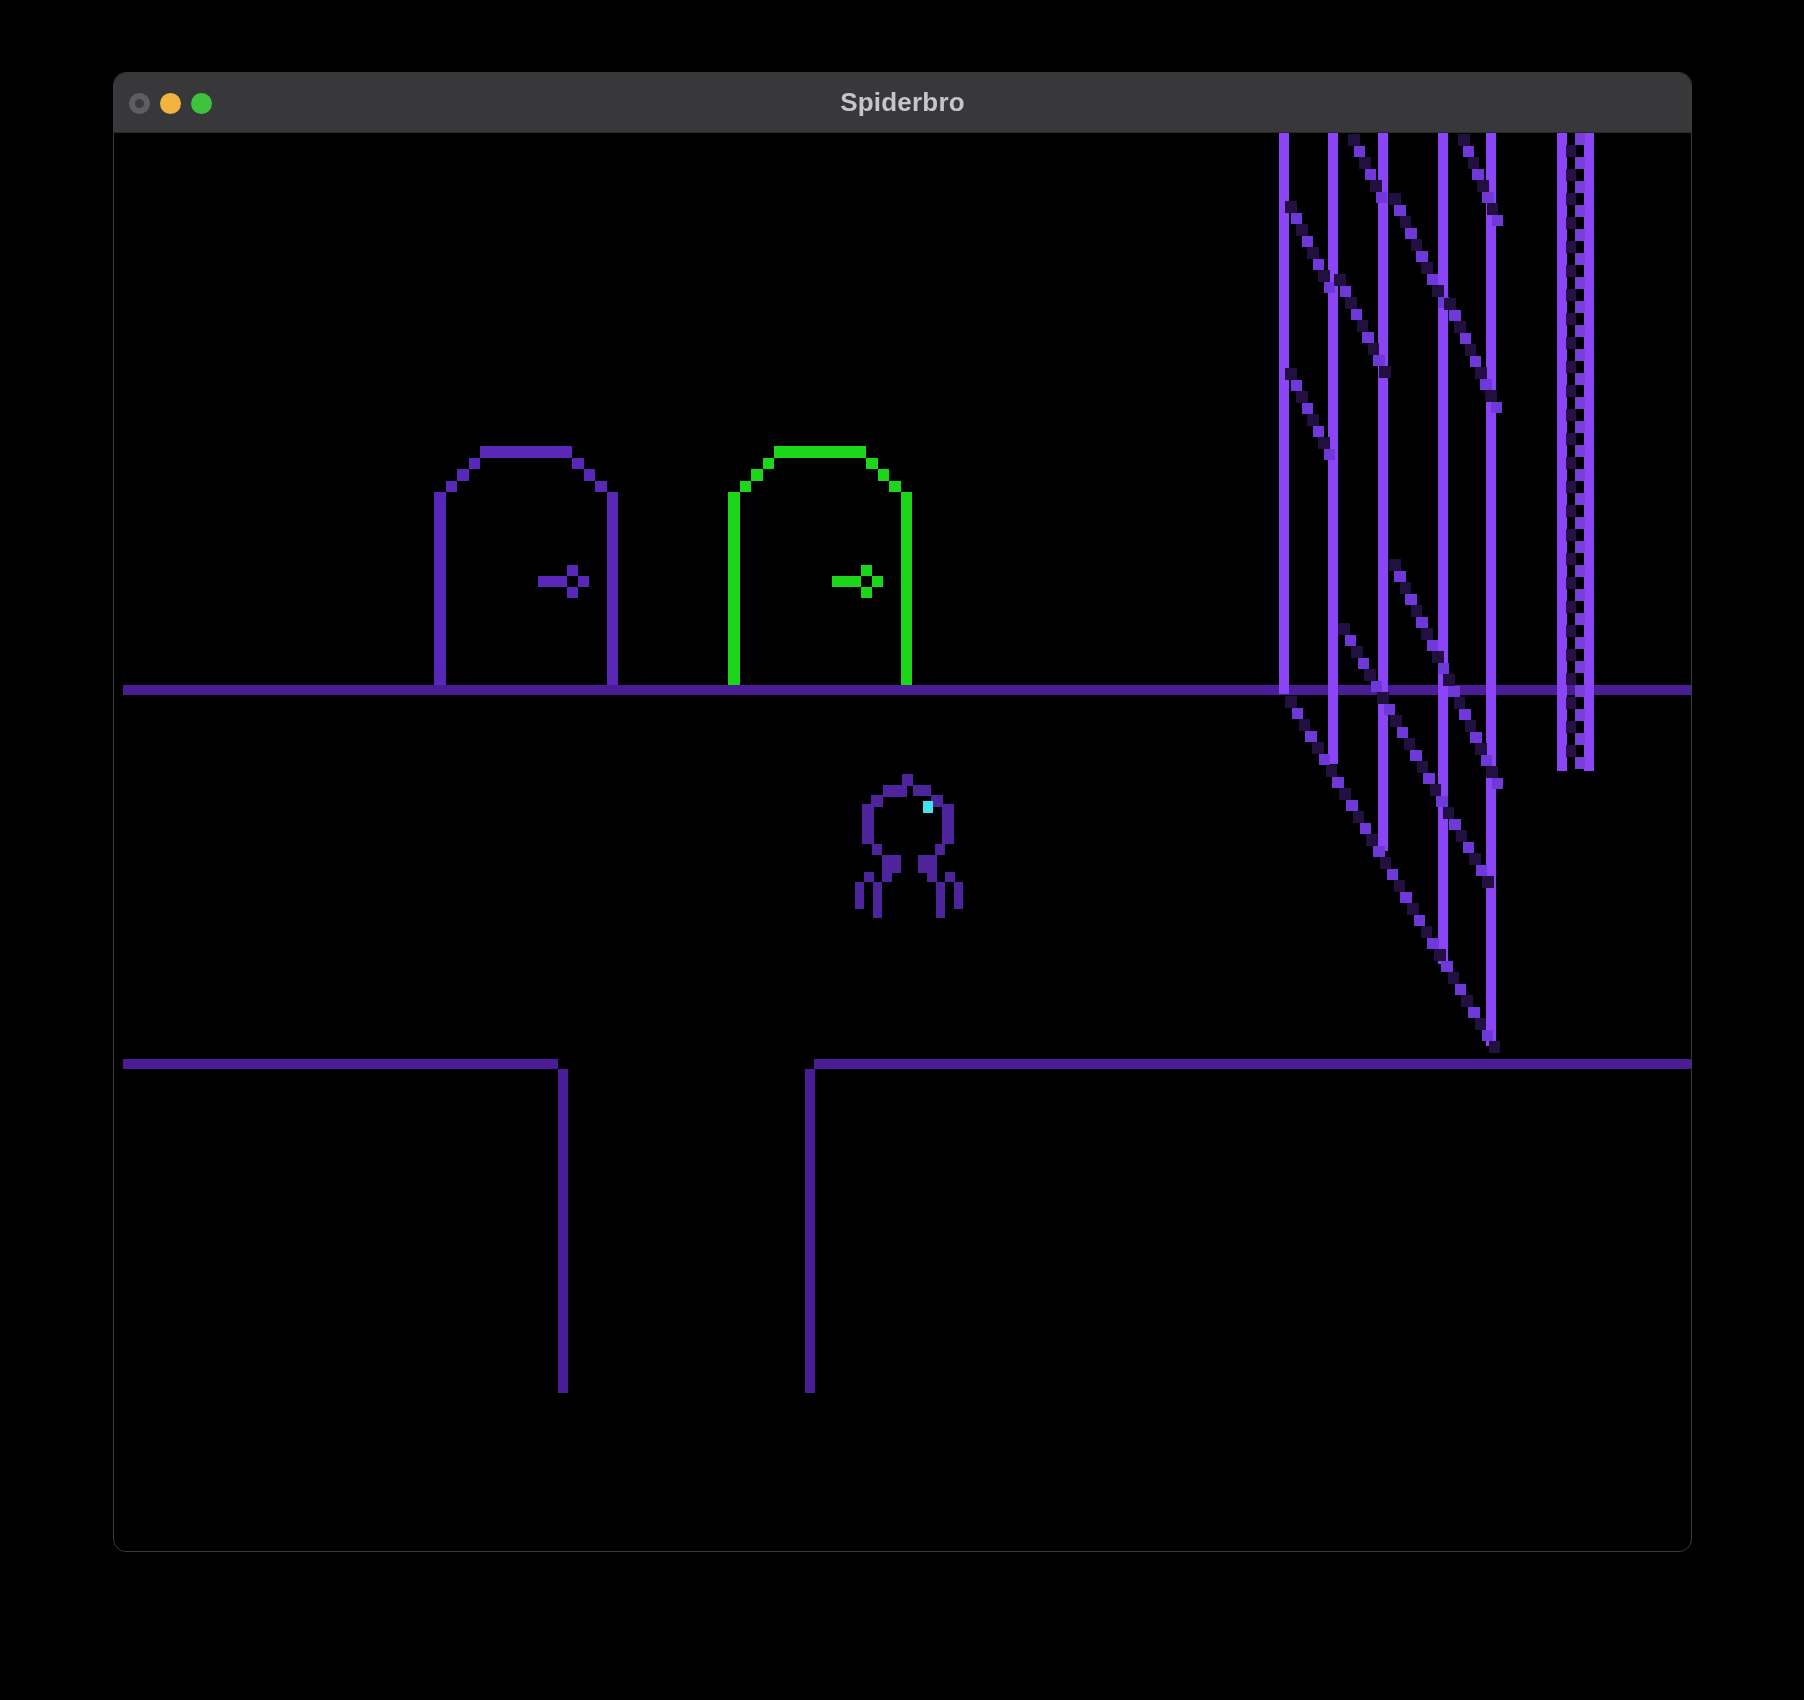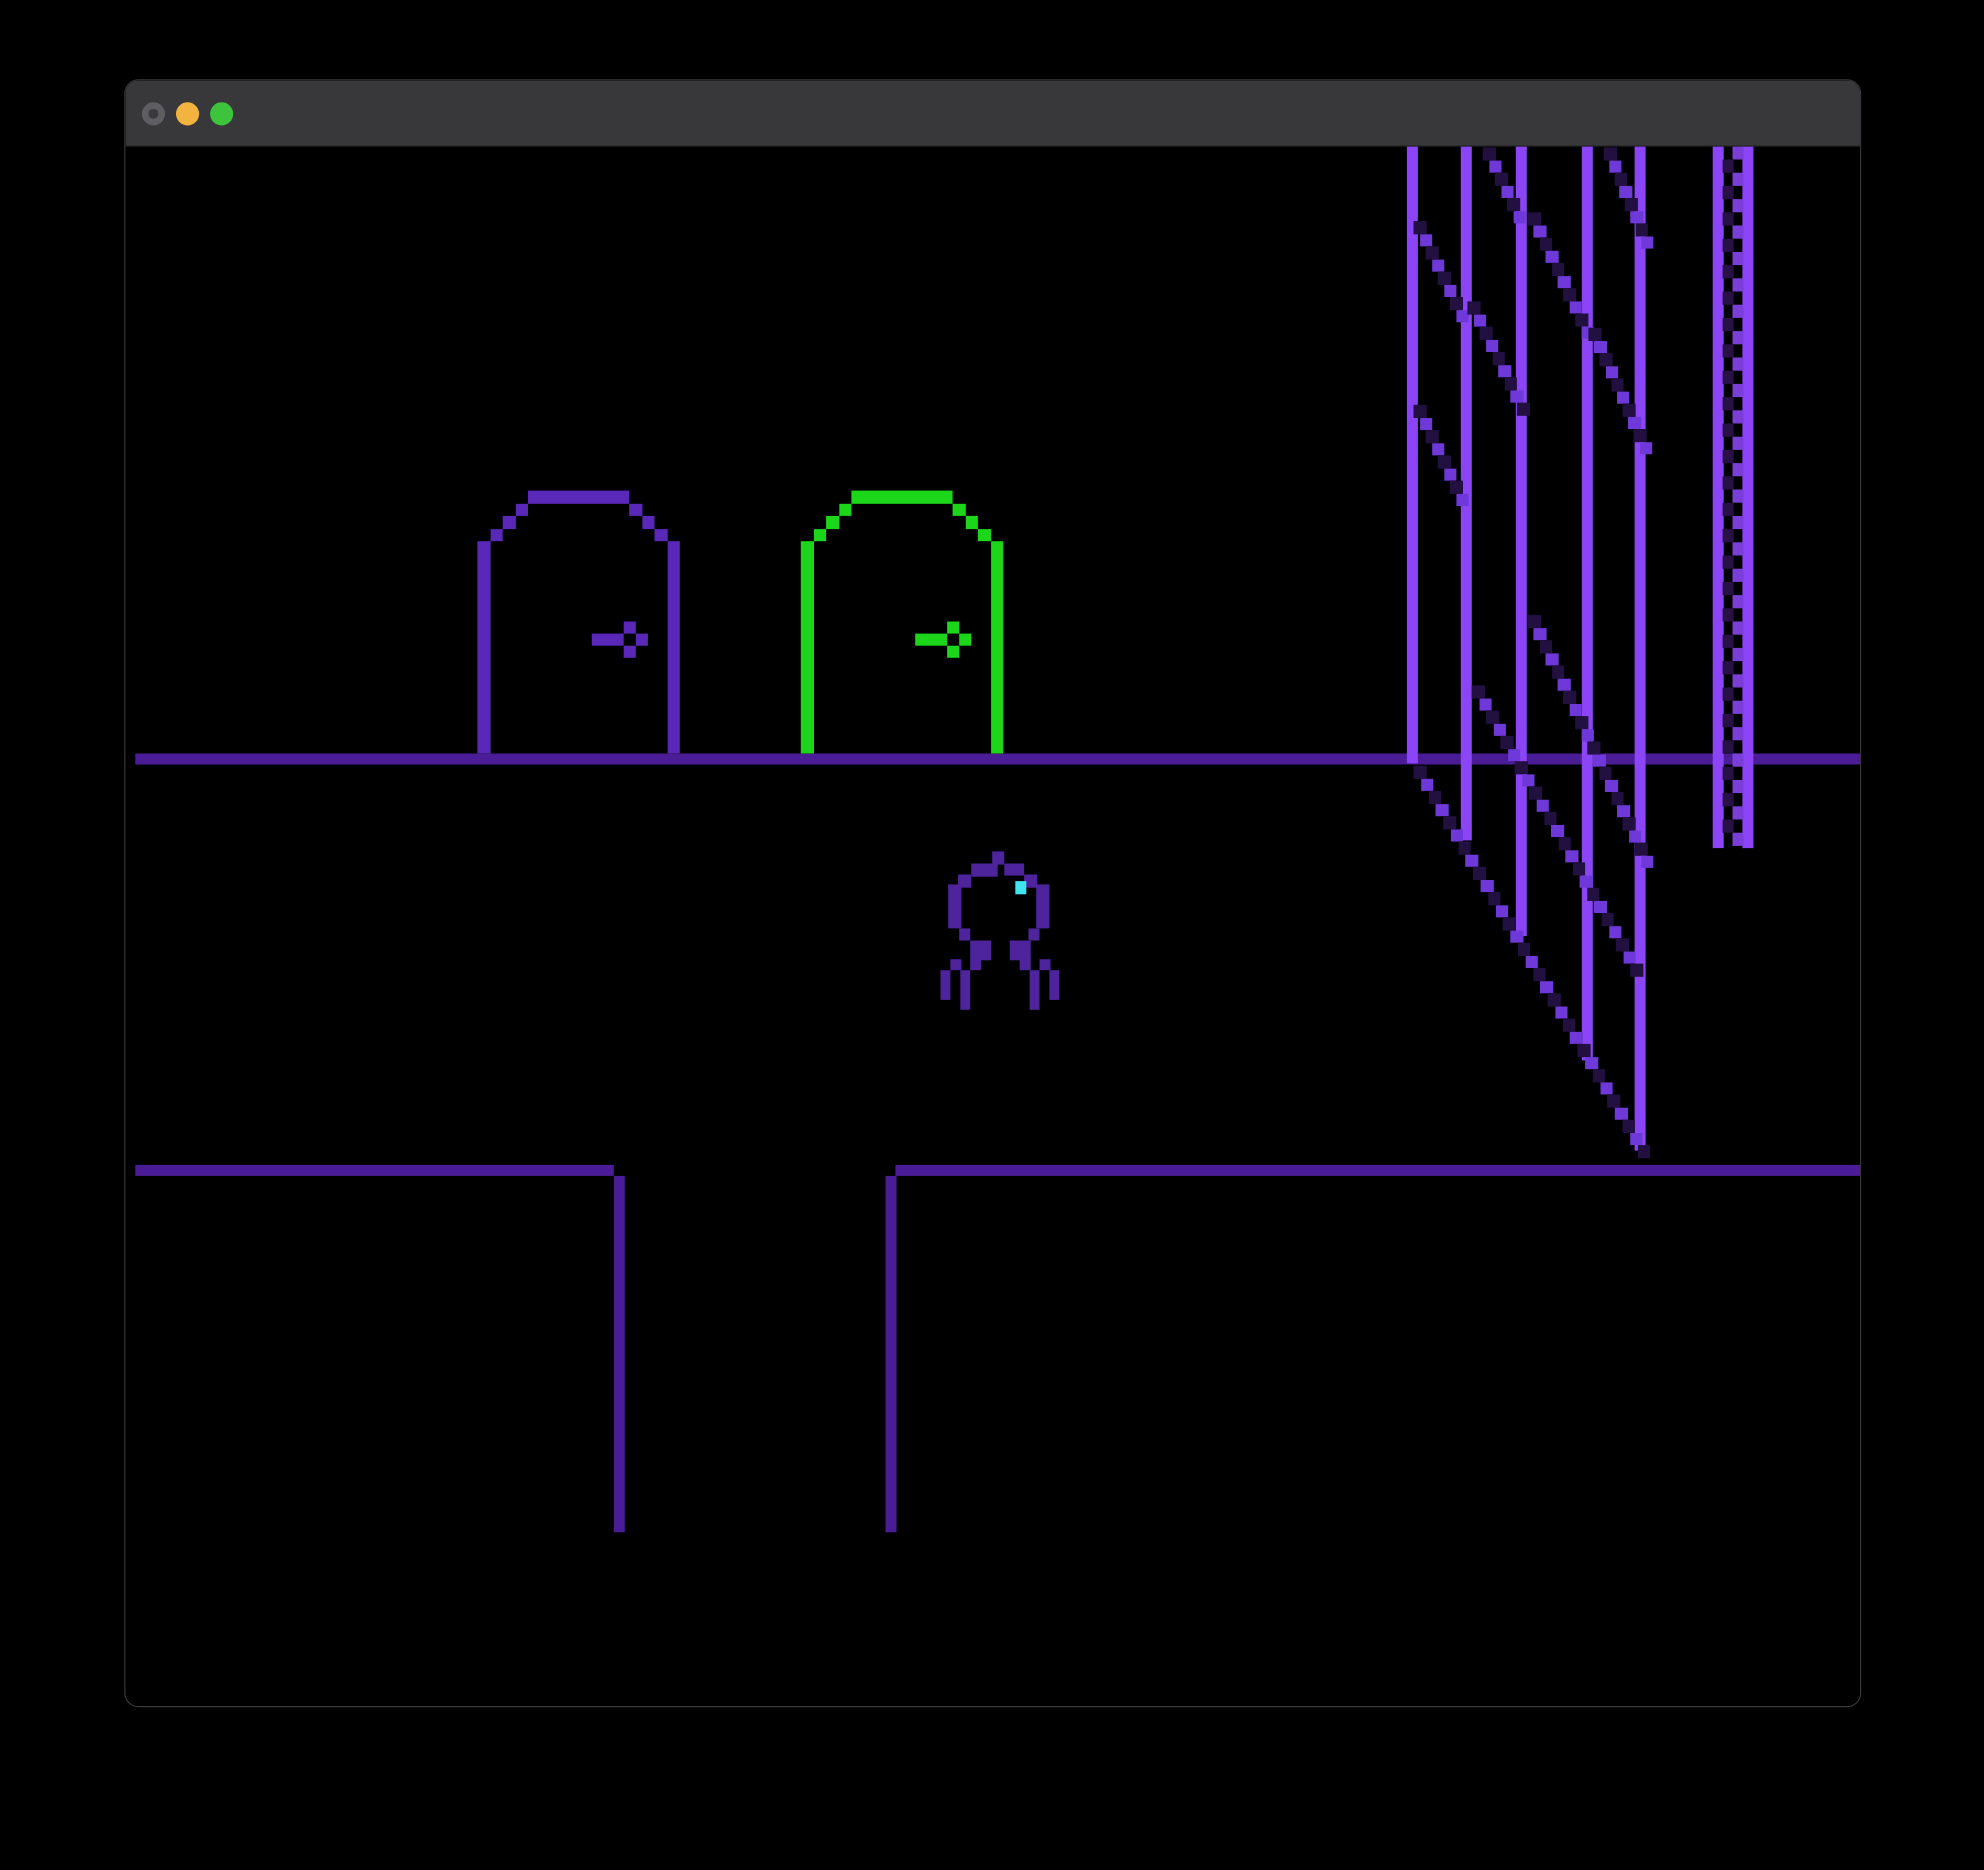--- a/index.html
+++ b/index.html
@@ -45,20 +45,21 @@
 
 <div class="window" id="app-window" style="left: 113px; top: 72px; width: 1579px; height: 1480px;">
   <div class="titlebar" style="height: 60px;">
     <div class="traffic">
       <div class="tl-btn" id="tl-0" style="background: rgb(94, 94, 98);">
         <span class="tl-dot" id="tl-0-dot" style="background: rgb(58, 58, 62);"></span>
       </div>
       <div class="tl-btn" id="tl-1" style="background: rgb(242, 180, 62);"></div>
       <div class="tl-btn" id="tl-2" style="background: rgb(62, 196, 60);"></div>
     </div>
+    <div class="title">Spiderbro</div>
   </div>
   <div id="scene">
     <div class="layer" id="layer-floors">
         <div class="px" style="left: 9px; top: 612px; width: 1568px; height: 10px; background: rgb(74, 28, 150);"></div>
         <div class="px" style="left: 9px; top: 986px; width: 435px; height: 10px; background: rgb(74, 28, 150);"></div>
         <div class="px" style="left: 700px; top: 986px; width: 877px; height: 10px; background: rgb(74, 28, 150);"></div>
         <div class="px" style="left: 444px; top: 996px; width: 10px; height: 324px; background: rgb(74, 28, 150);"></div>
         <div class="px" style="left: 691px; top: 996px; width: 10px; height: 324px; background: rgb(74, 28, 150);"></div>
       </div>
     <div class="layer" id="layer-web">

